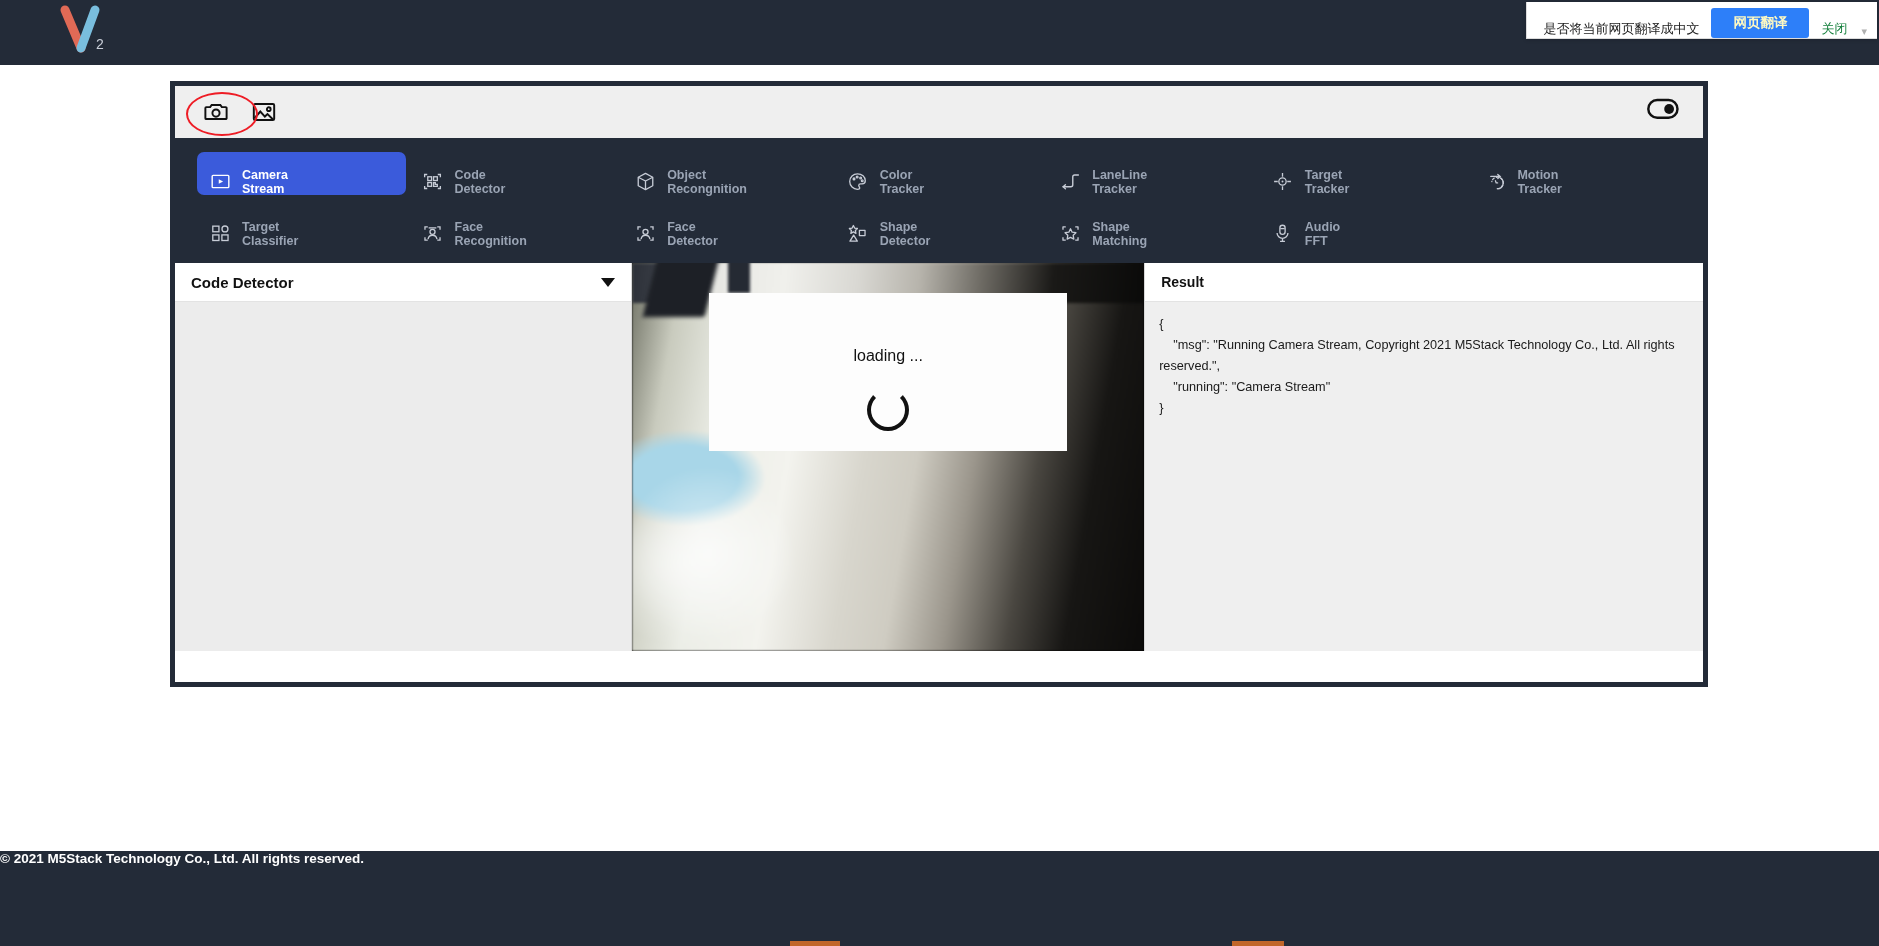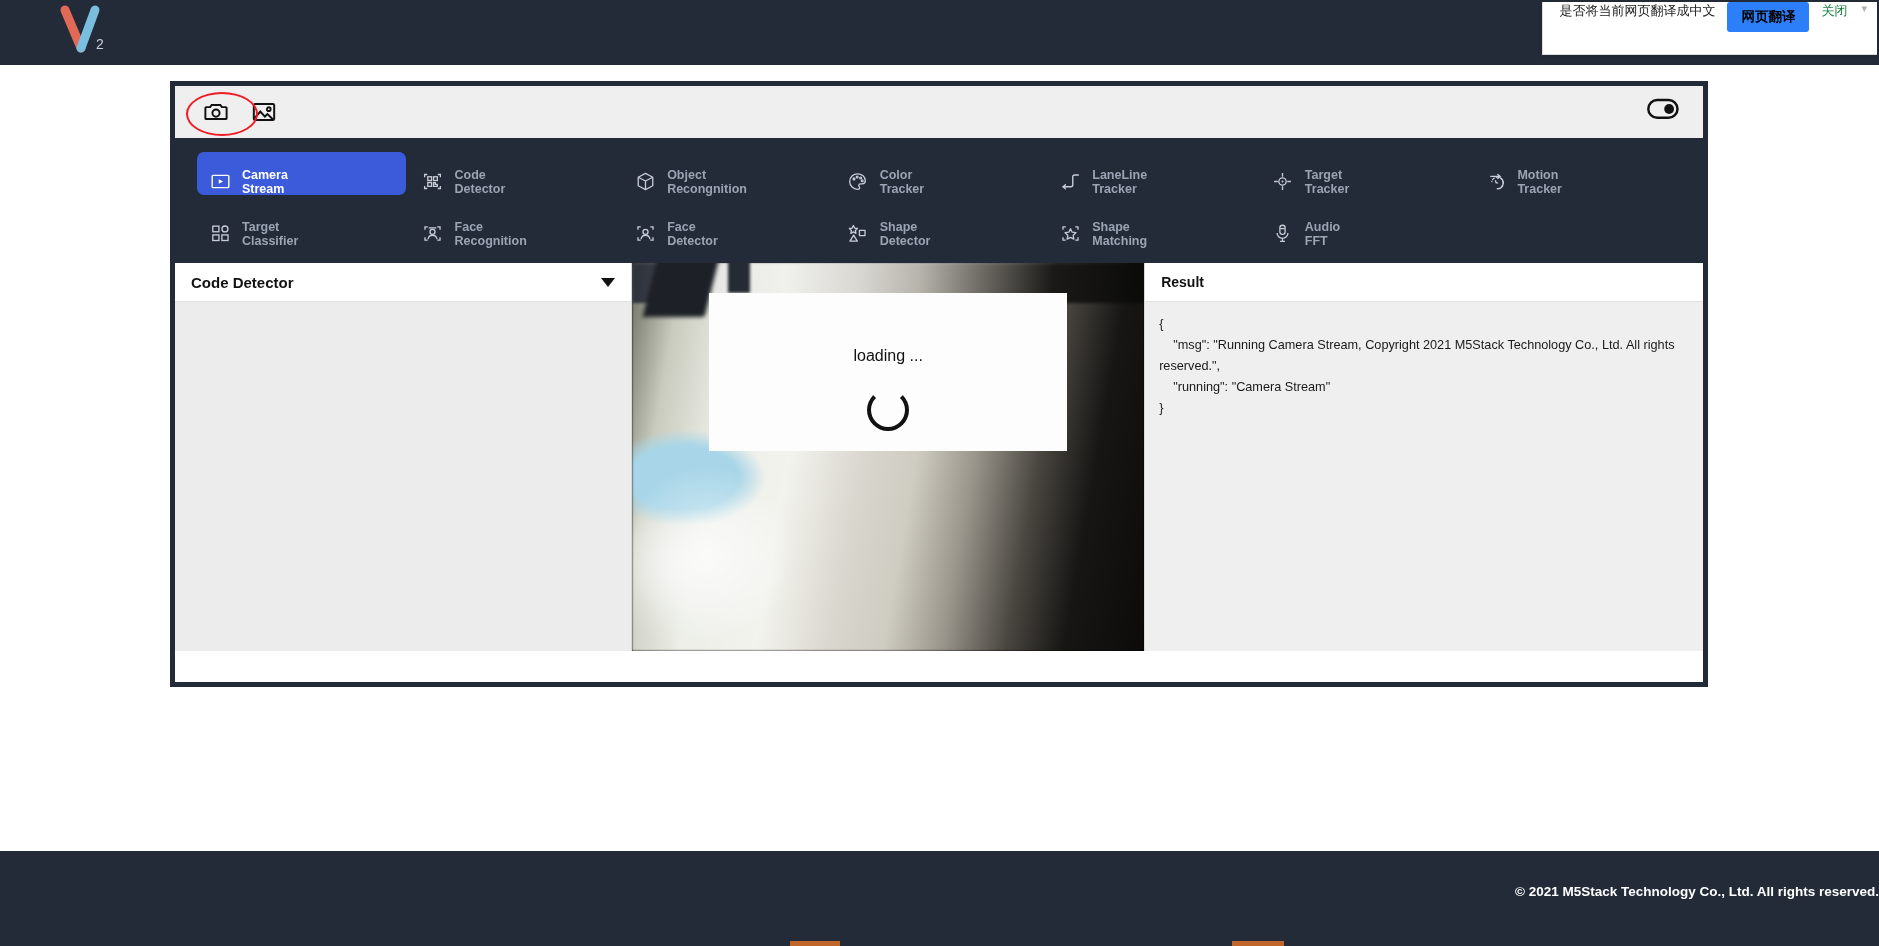--- a/index.html
+++ b/index.html
@@ -30,46 +30,46 @@
     top: 4px;
     width: 60px;
     height: 52px;
   }
 
   
   .translate-banner {
     position: absolute;
     right: 2px;
     top: 2px;
-    height: 53px;
+    height: 37px;
     background: #ffffff;
     border: 1px solid #dcdcdc;
     border-top: none;
     border-right: none;
     box-shadow: 0 1px 4px rgba(0,0,0,.18);
     display: flex;
-    align-items: flex-start;
+    align-items: flex-end;
     padding: 0 10px 0 16px;
     gap: 12px;
     z-index: 40;
     box-sizing: border-box;
   }
   .tb-text {
     font-size: 13px;
     color: #222;
     white-space: nowrap;
   }
   .tb-primary {
     background: #2d7ff9;
-    color: #000000;
+    color: #fef9c3;
     font-size: 13.5px;
     font-weight: bold;
     border: none;
     border-radius: 3px;
-    padding: 6px 14px;
+    padding: 6px 22px;
     cursor: pointer;
     white-space: nowrap;
     font-family: "Liberation Sans", sans-serif;
   }
   .tb-close {
     font-size: 13px;
     color: #15803d;
     cursor: pointer;
     white-space: nowrap;
   }
@@ -327,22 +327,21 @@
 
   
   .footer {
     position: absolute;
     left: 0; top: 851px;
     width: 1879px;
     height: 95px;
     background: #232b38;
     display: flex;
     align-items: flex-start;
-    justify-content: flex-end;
-    padding-top: 33px;
+    justify-content: flex-start;
     box-sizing: border-box;
   }
   .footer-text {
     color: #ffffff;
     font-size: 13.5px;
     font-weight: bold;
   }
   .edge-bar {
     position: absolute;
     bottom: 0;

